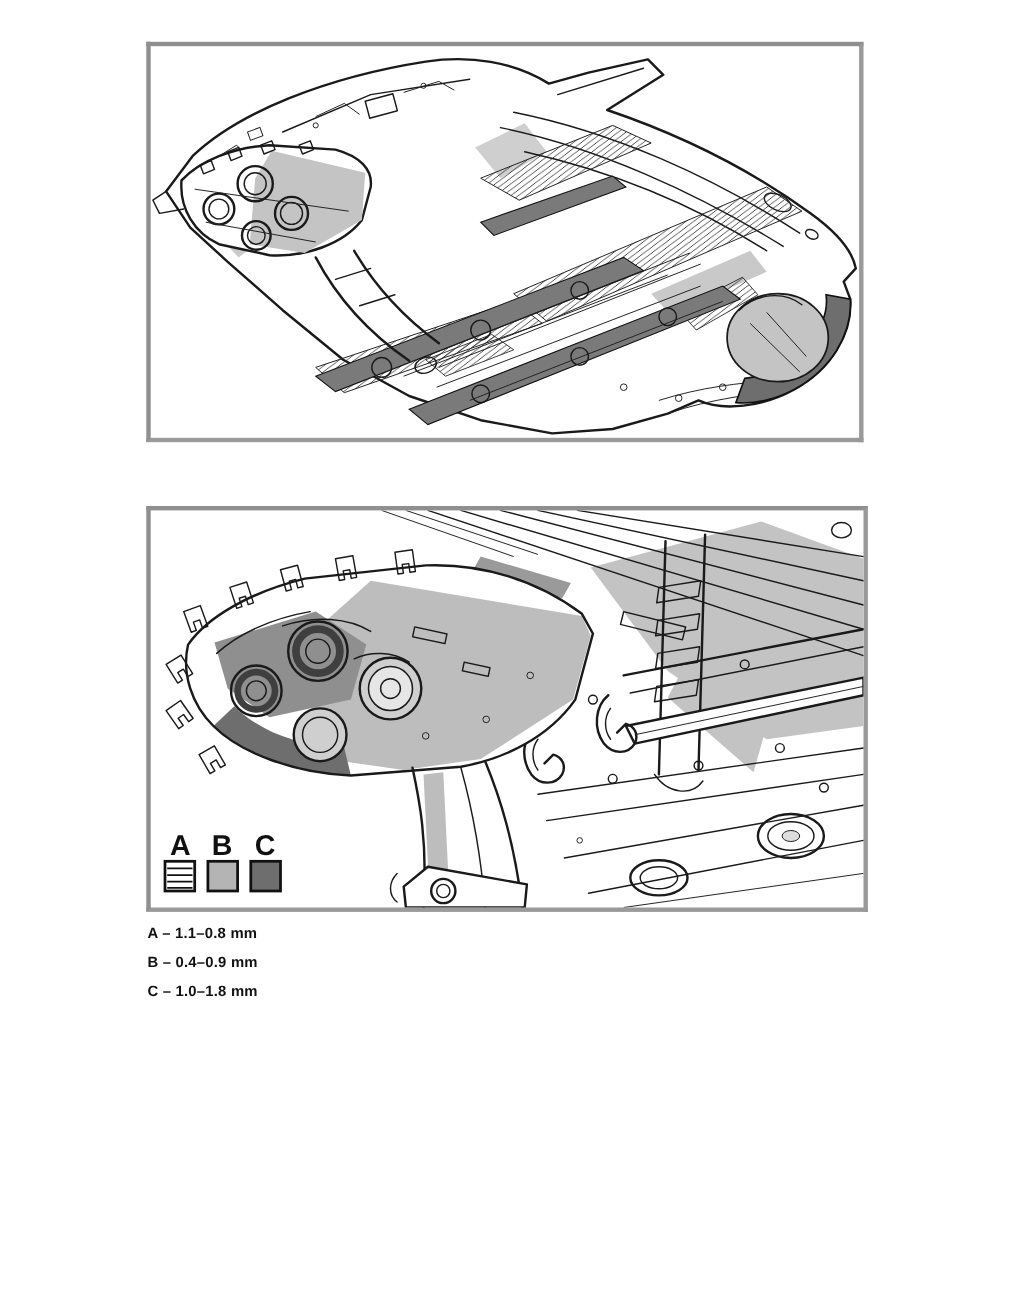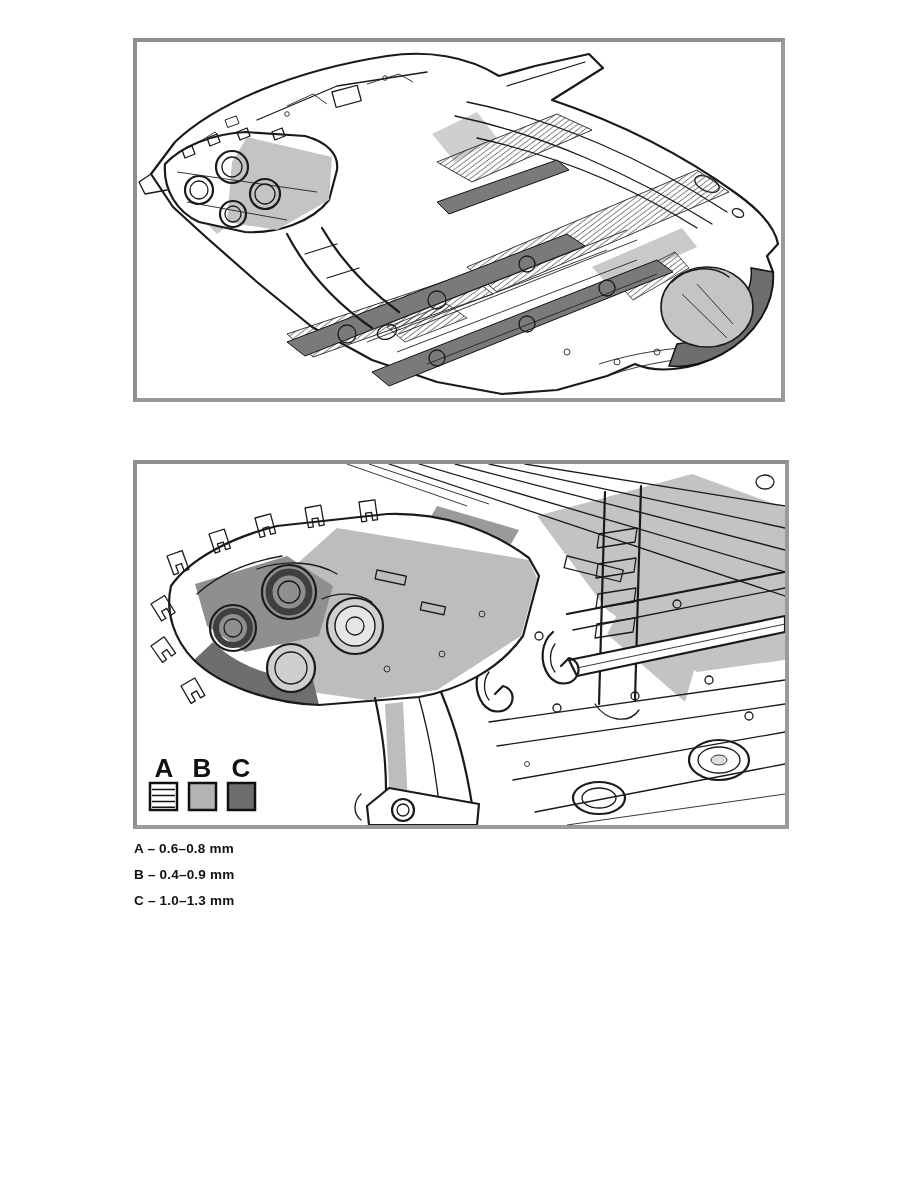--- a/index.html
+++ b/index.html
@@ -295,16 +295,16 @@
         <rect x="13" y="319" width="27" height="27" stroke="#111" stroke-width="2.5" fill="#ffffff"></rect>
         <path d="M15 325.5 H38 M15 331.5 H38 M15 337.5 H38 M15 343.2 H38" stroke="#111" stroke-width="1.6"></path>
       </g>
       <rect x="52" y="319" width="27" height="27" stroke="#111" stroke-width="2.5" fill="#b4b4b4"></rect>
       <rect x="91" y="319" width="27" height="27" stroke="#111" stroke-width="2.5" fill="#6e6e6e"></rect>
     </g>
   </svg>
 </div>
 
 <div class="caption">
-  <div class="caption-line">A – 0.6–0.8 mm</div>
+  <div class="caption-line">A – 1.1–0.8 mm</div>
   <div class="caption-line">B – 0.4–0.9 mm</div>
-  <div class="caption-line">C – 1.0–1.3 mm</div>
+  <div class="caption-line">C – 1.0–1.8 mm</div>
 </div>
 
 </body></html>

